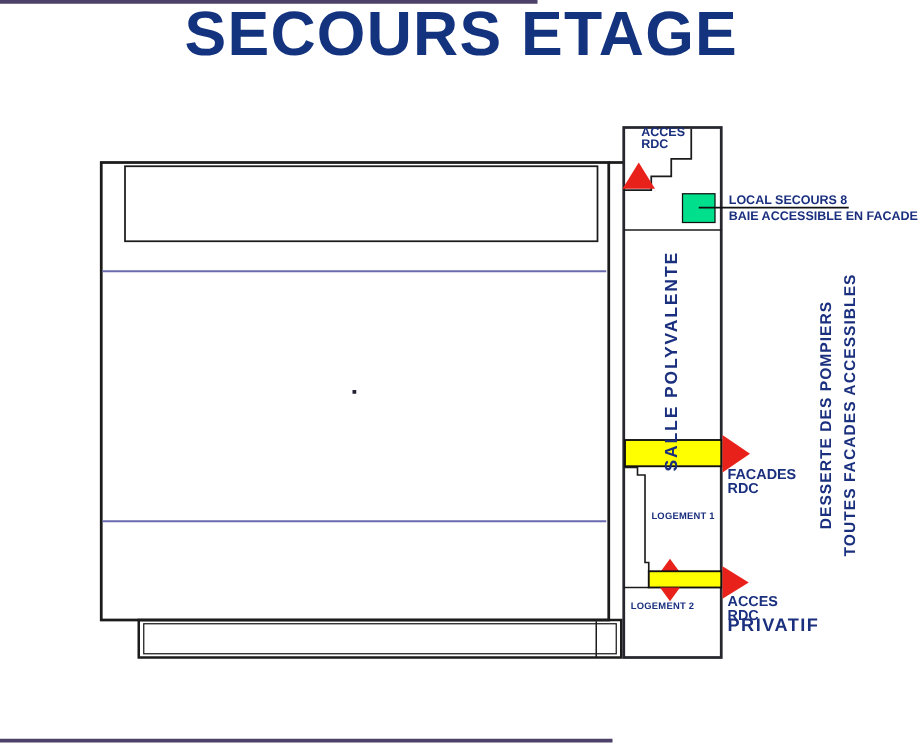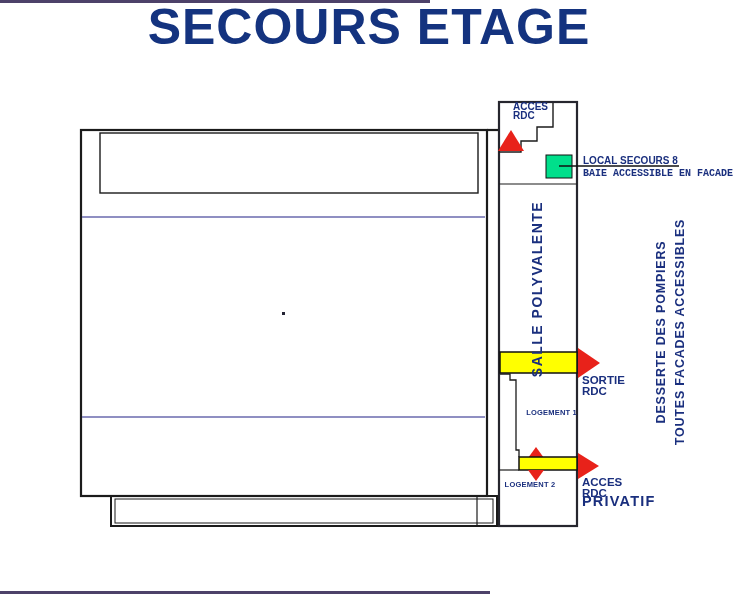--- a/index.html
+++ b/index.html
@@ -17,23 +17,23 @@
   }
   .lbl{
     position:absolute;color:#1a2f7e;font-weight:bold;white-space:nowrap;
     line-height:1.05;
   }
   .lbl-sm{font-size:10px;}
   .lbl-xs{font-size:7.5px;letter-spacing:0.2px;}
   .lbl-md{font-size:11.5px;}
   #acces-rdc-top{left:513px;top:102px;font-size:10px;line-height:9px;}
   #local-secours-2{left:583px;top:156px;}
-  #baie-accessible{left:583px;top:169px;font-family:Liberation Mono, monospace;}
+  #baie-accessible{left:583px;top:169px;}
   #sortie-rdc{left:582px;top:375px;line-height:10.5px;}
-  #logement-1{left:516px;top:409px;width:61px;text-align:right;}
+  #logement-1{left:516px;top:409px;width:61px;text-align:center;}
   #logement-2{left:499px;top:481px;width:62px;text-align:center;}
   #acces-rdc-bottom{left:582px;top:477px;line-height:11px;}
   #privatif{left:582px;top:494px;font-size:14.5px;letter-spacing:1.2px;}
   #salle-polyvalente{
     left:537px;top:289px;
     transform:translate(-50%,-50%) rotate(-90deg);
     font-size:14px;letter-spacing:1.5px;
   }
   #desserte{
     left:671px;top:332px;
@@ -91,21 +91,21 @@
   <span>ACCES</span><br>
   <span>RDC</span>
 </div>
 
 <div id="local-secours-2" class="lbl lbl-sm">LOCAL SECOURS 8</div>
 <div id="baie-accessible" class="lbl lbl-sm">BAIE ACCESSIBLE EN FACADE</div>
 
 <div id="salle-polyvalente" class="lbl">SALLE POLYVALENTE</div>
 
 <div id="sortie-rdc" class="lbl lbl-md">
-  <span>SORTIE</span><br>
+  <span>FACADES</span><br>
   <span>RDC</span>
 </div>
 
 <div id="logement-1" class="lbl lbl-xs">LOGEMENT 1</div>
 <div id="logement-2" class="lbl lbl-xs">LOGEMENT 2</div>
 
 <div id="acces-rdc-bottom" class="lbl lbl-md">
   <span>ACCES</span><br>
   <span>RDC</span>
 </div>

